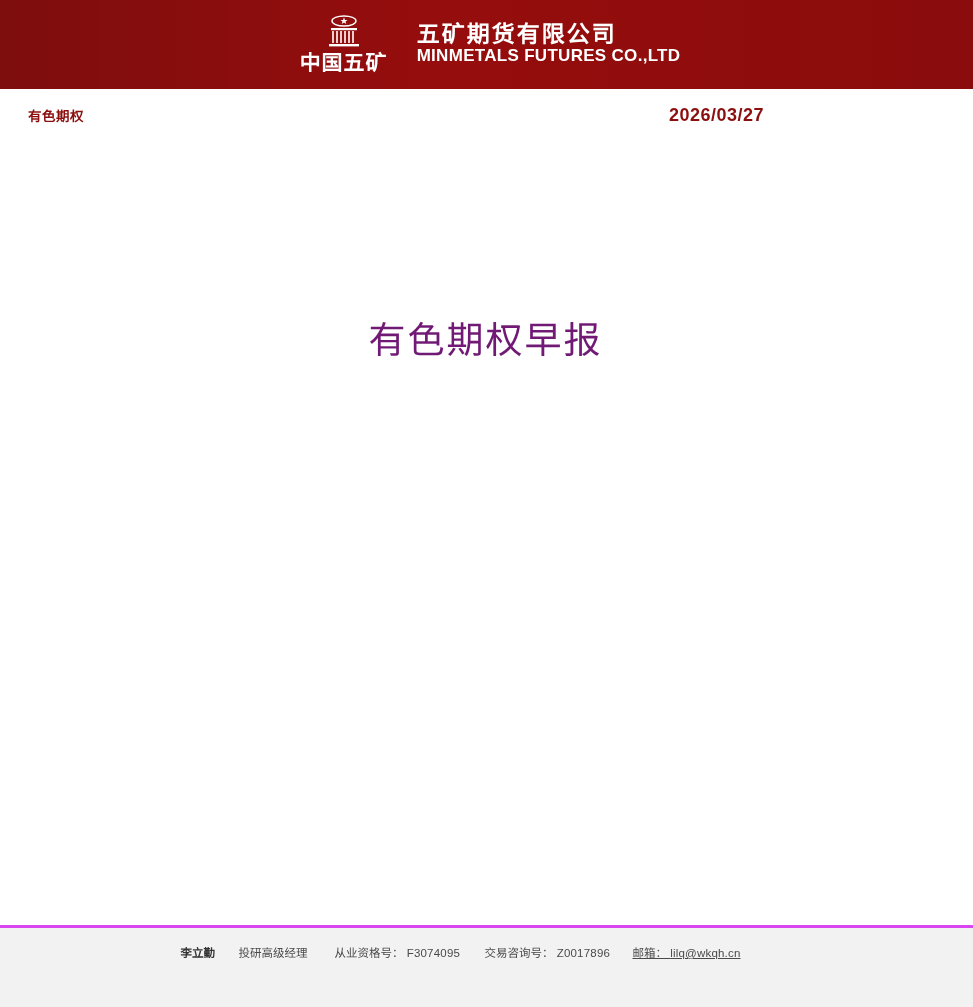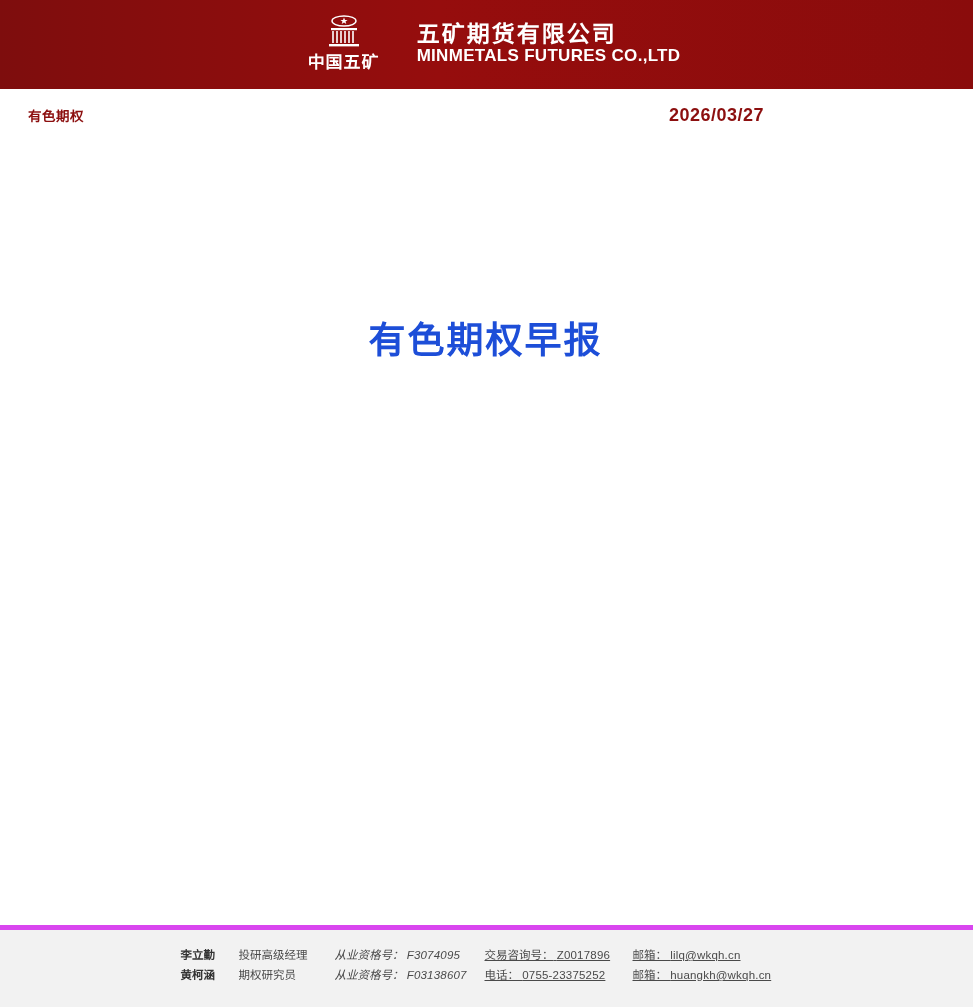--- a/index.html
+++ b/index.html
@@ -41,21 +41,21 @@
     justify-content: center;
     width: 110px;
   }
   .logo-emblem {
     width: 42px;
     height: 34px;
     margin-bottom: 2px;
   }
   .logo-cn {
     color: #ffffff;
-    font-size: 17px;
+    font-size: 21px;
     font-weight: bold;
     letter-spacing: 1px;
     line-height: 24px;
     white-space: nowrap;
   }
   .logo-text {
     display: flex;
     flex-direction: column;
     justify-content: center;
     margin-top: -4px;
@@ -106,23 +106,23 @@
   
   .doc-title-wrap {
     position: absolute;
     top: 285px;
     left: 0;
     width: 973px;
     text-align: center;
   }
   .doc-title {
     display: inline-block;
-    color: #1d4ed8;
+    color: #701a75;
     font-size: 37px;
-    font-weight: bold;
+    font-weight: normal;
     letter-spacing: 2px;
     transform: translateX(-1px);
   }
 
   
   .doc-body {
     position: absolute;
     top: 360px;
     left: 0;
     width: 973px;
@@ -130,21 +130,21 @@
   }
 
   
   .footer {
     position: absolute;
     left: 0;
     bottom: 0;
     width: 973px;
     height: 82px;
     background: #f2f2f2;
-    border-top: 5px solid #d946ef;
+    border-top: 3px solid #d946ef;
     box-sizing: border-box;
     padding-top: 14px;
   }
   .footer-table {
     margin: 0 auto;
     border-collapse: collapse;
     font-size: 11.5px;
     color: #4a4a4a;
   }
   .footer-table td {
@@ -159,26 +159,24 @@
     width: 58px;
   }
   .f-role {
     padding-right: 40px;
     width: 96px;
     margin-top: 28px;
   }
   .f-cert {
     padding-right: 48px;
     width: 150px;
-    font-style: italic;
   }
   .f-consult {
     padding-right: 48px;
     width: 148px;
-    text-decoration: underline;
   }
   .f-mail {
     width: 160px;
     text-decoration: underline;
   }
   .mono-val {
     letter-spacing: 0.2px;
   }
 </style>
 </head>
@@ -226,31 +224,15 @@
         </td>
         <td class="f-consult">
           <span>交易咨询号：</span>
           <span class="mono-val">Z0017896</span>
         </td>
         <td class="f-mail">
           <span>邮箱：</span>
           <span class="mono-val">lilq@wkqh.cn</span>
         </td>
       </tr>
-      <tr>
-        <td class="f-name">黄柯涵</td>
-        <td class="f-role">期权研究员</td>
-        <td class="f-cert">
-          <span>从业资格号：</span>
-          <span class="mono-val">F03138607</span>
-        </td>
-        <td class="f-consult">
-          <span>电话：</span>
-          <span class="mono-val">0755-23375252</span>
-        </td>
-        <td class="f-mail">
-          <span>邮箱：</span>
-          <span class="mono-val">huangkh@wkqh.cn</span>
-        </td>
-      </tr>
     </tbody>
   </table>
 </div>
 
 </body></html>

